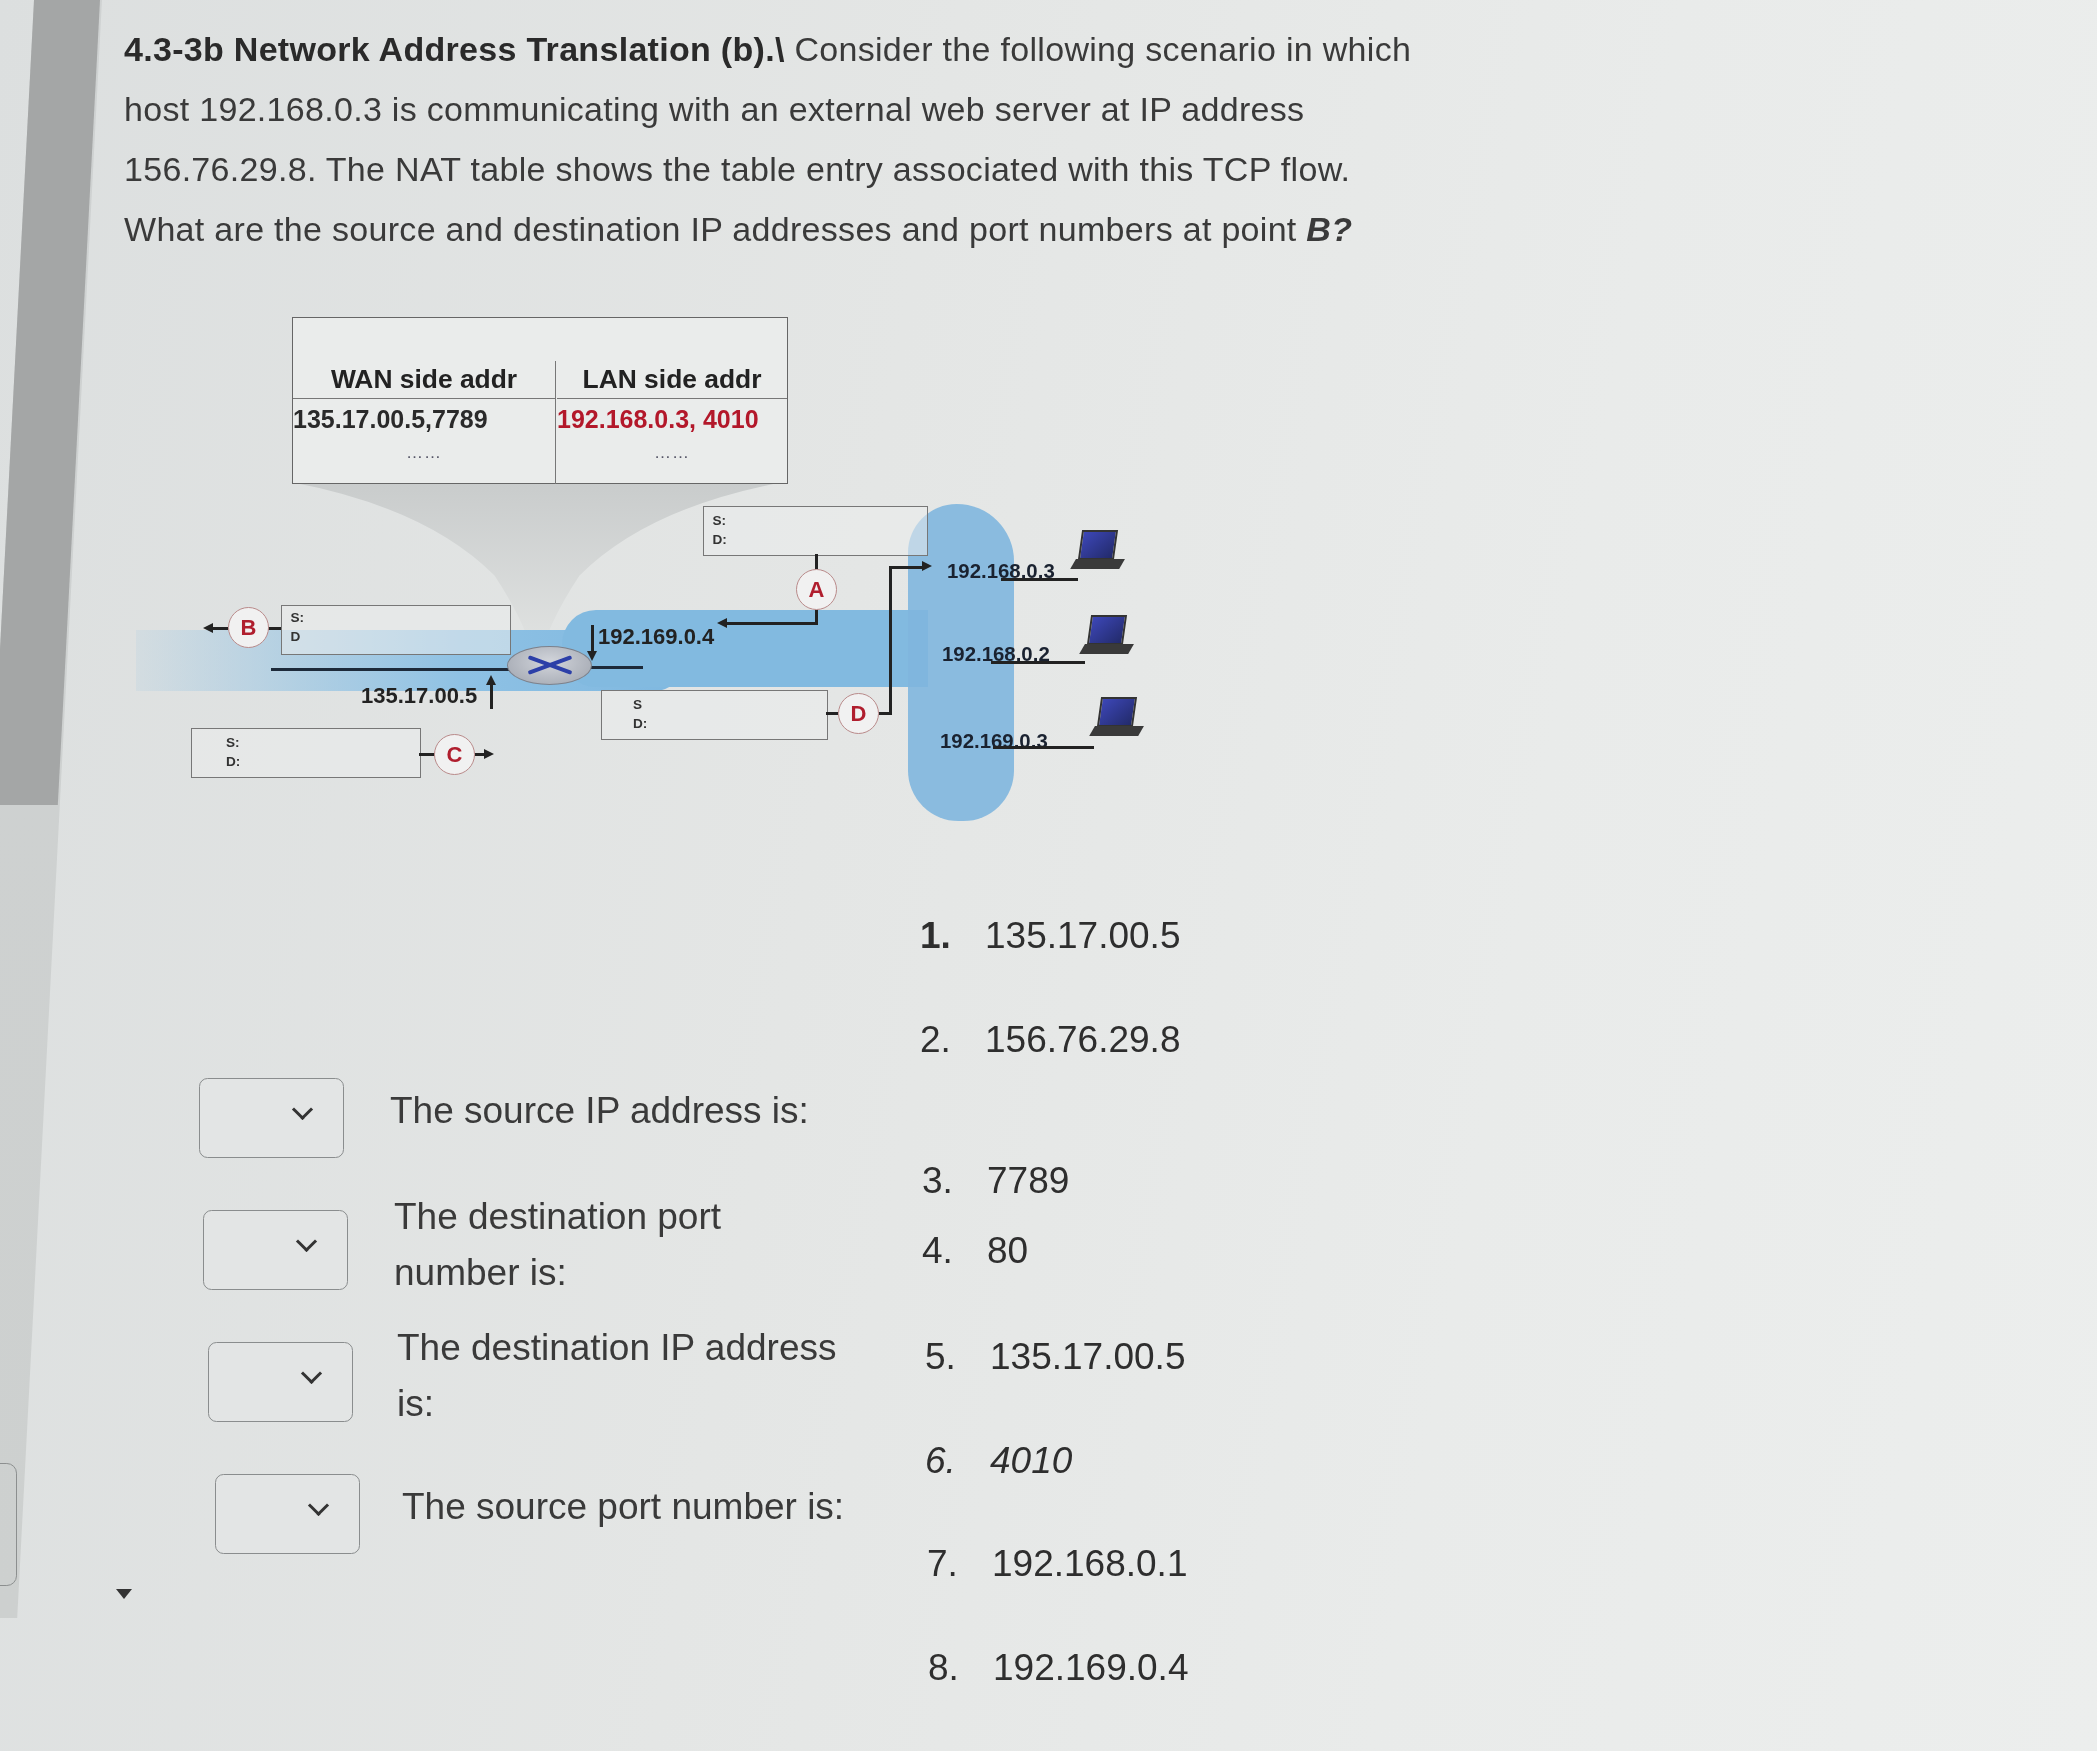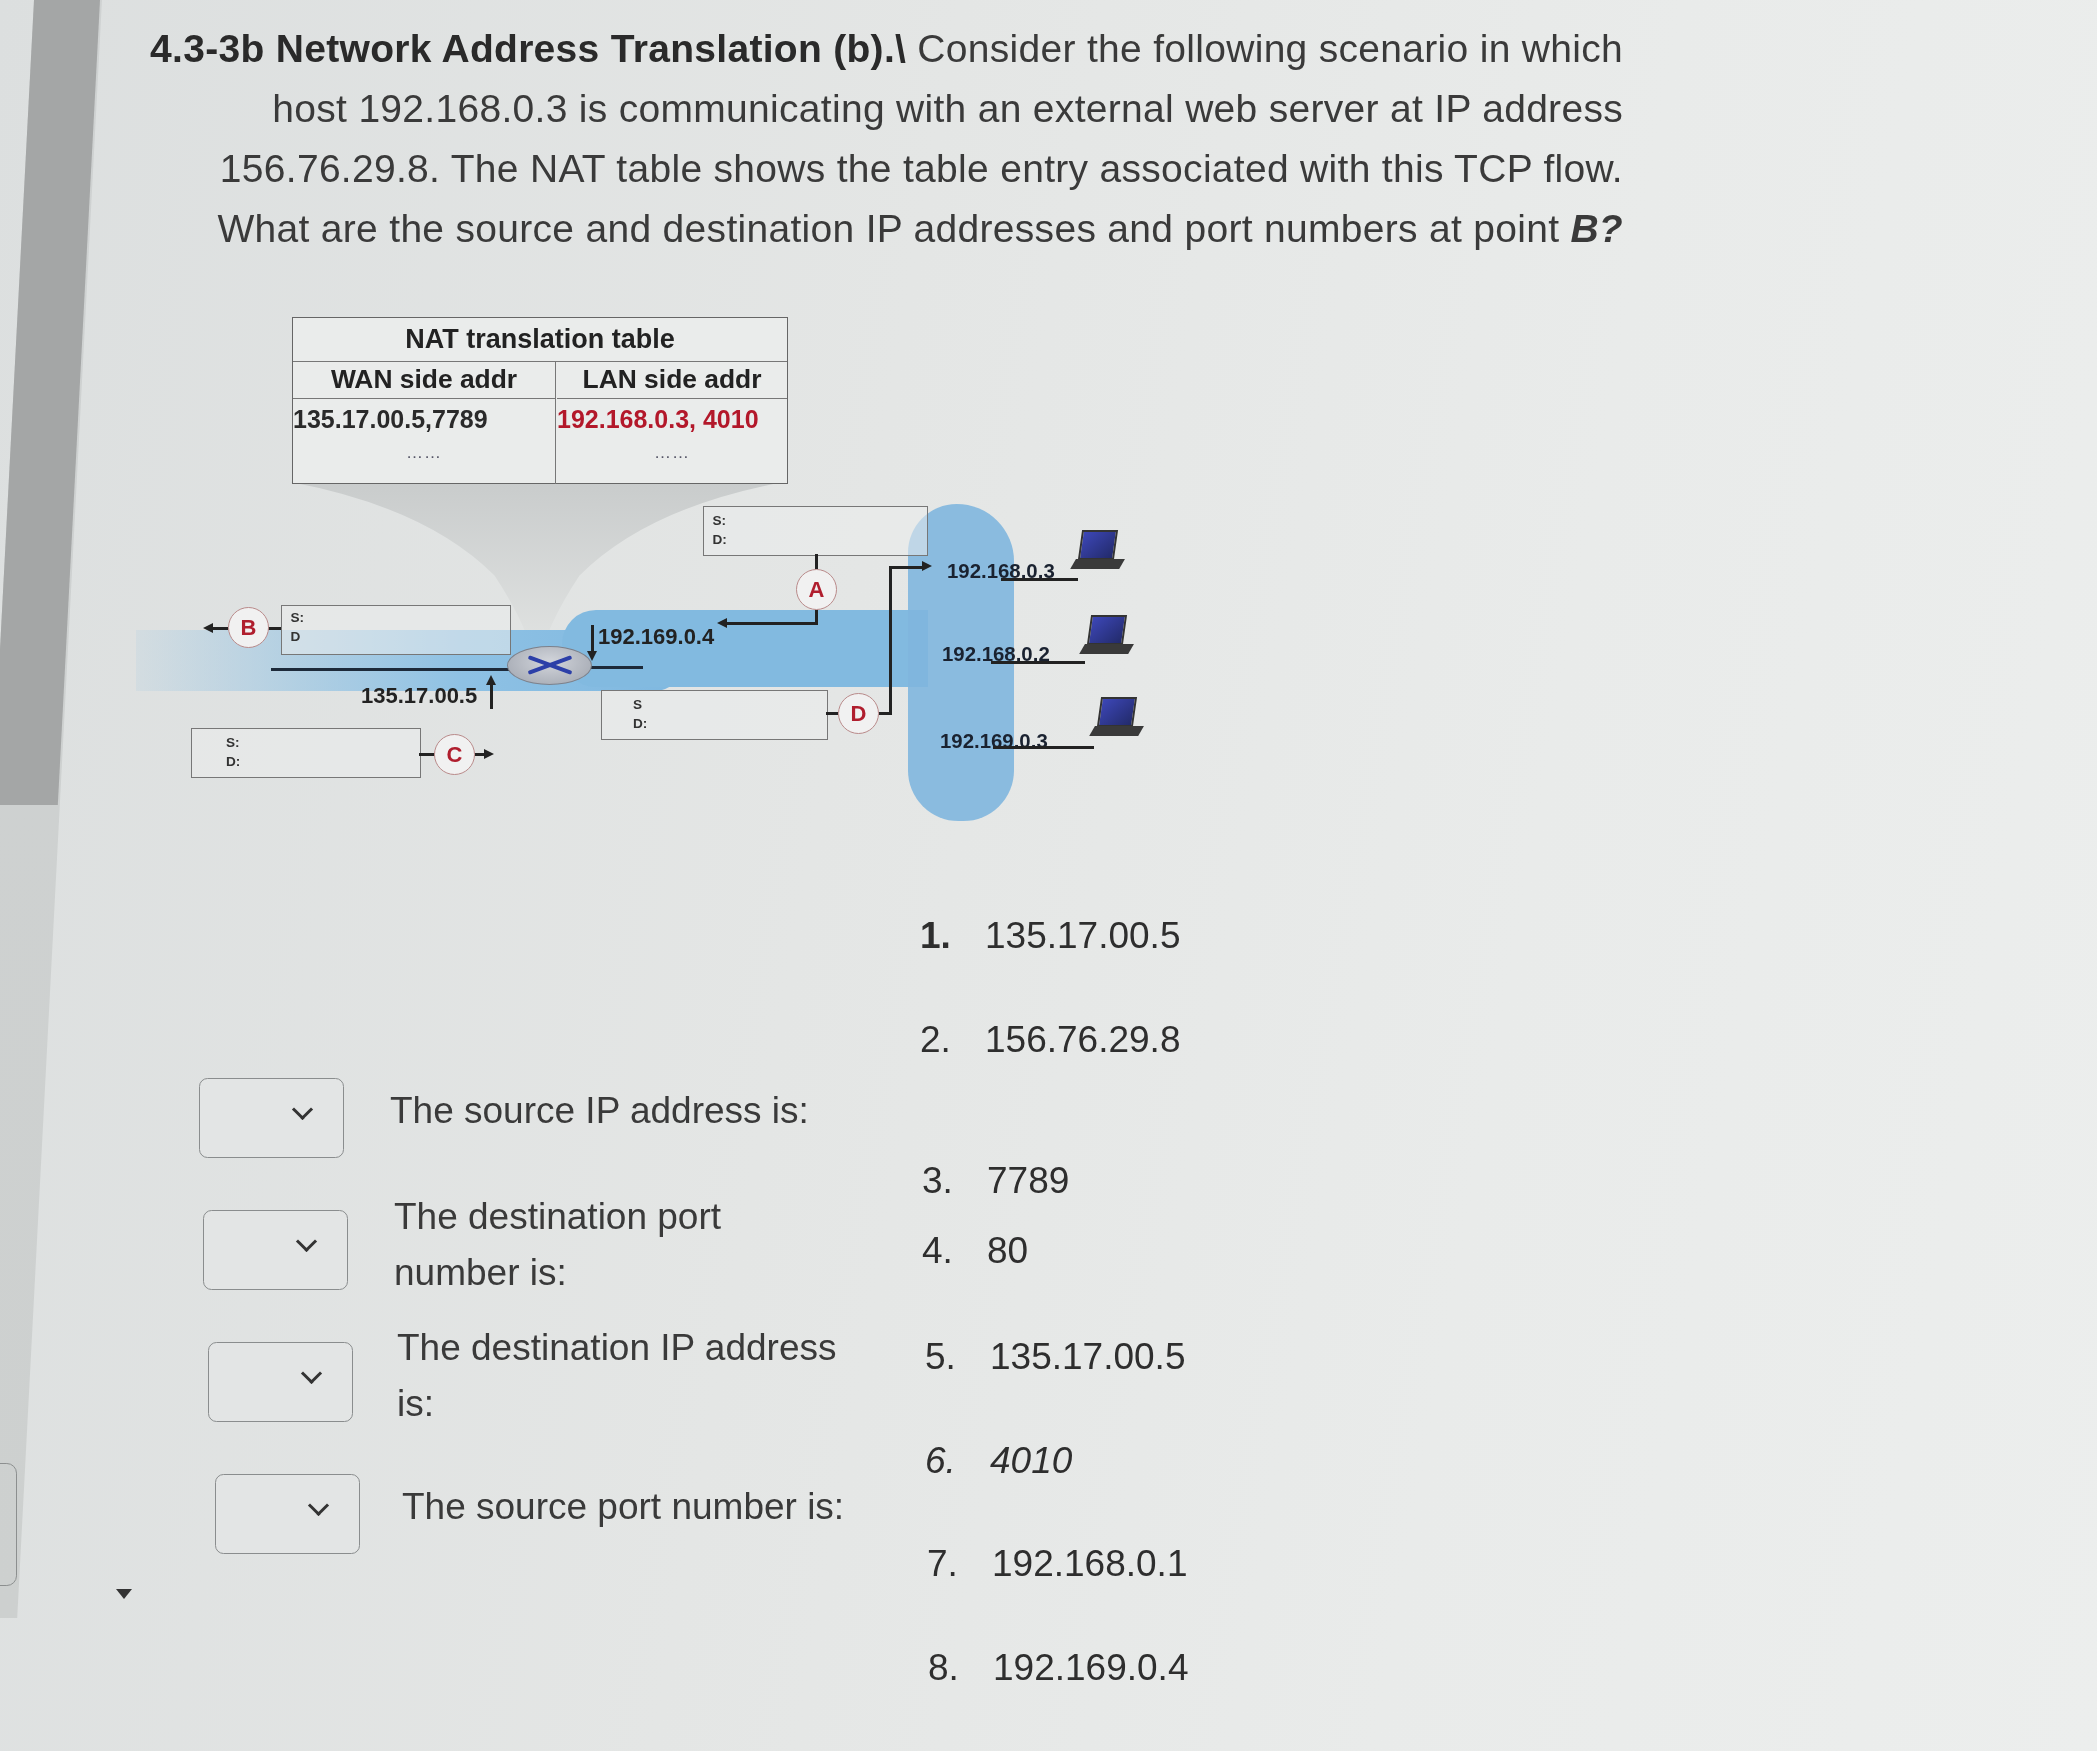--- a/index.html
+++ b/index.html
@@ -12,21 +12,21 @@
   
   .scroll-track { position:absolute; left:34px; top:0; width:68px; height:1618px;
     background:linear-gradient(180deg,#cfd2d2,#cdd0cf); transform:skewX(-3deg); transform-origin:top left; }
   .scroll-thumb { position:absolute; left:34px; top:0; width:66px; height:805px; background:#a4a6a6;
     transform:skewX(-3deg); transform-origin:top left; }
   .scroll-arrow { position:absolute; left:116px; top:1589px; width:0; height:0;
     border-left:8.5px solid transparent; border-right:8.5px solid transparent; border-top:10.2px solid #333; }
   .edge-box { position:absolute; left:-17px; top:1463px; width:32px; height:121px; border:1.7px solid #8c8f8f; border-radius:10.2px; }
 
   
-  .qtext { position:absolute; left:124px; top:19px; width:1499px; font-size:39px; line-height:60px; color:#3a3a3a; letter-spacing:0.3px;text-align:right; }
+  .qtext { position:absolute; left:124px; top:19px; width:1499px; font-size:34px; line-height:60px; color:#3a3a3a; letter-spacing:0.3px; }
   .qtext b { color:#2a2a2a; }
   .qtext i { font-weight:bold; font-style:italic; }
 
   
   .diagram { position:absolute; left:0; top:0; width:1193px; height:852px; }
   .nat-table { position:absolute; left:292px; top:317px; width:494px; height:165px; border:1.7px solid #666; background:#eaeceb; font-family:"Liberation Sans", sans-serif; }
   .nat-title { position:absolute; left:0; top:0; width:100%; height:43px; text-align:center; font-size:27px; line-height:43px; font-weight:bold; color:#222; border-bottom:1.7px solid #777; }
   .nat-col { position:absolute; top:43px; height:123px; }
   .nat-col.wan { left:0; width:262px; border-right:1.7px solid #777; }
   .nat-col.lan { left:264px; width:230px; }
@@ -88,21 +88,20 @@
     <defs>
       <linearGradient id="fg" x1="0" y1="0" x2="0" y2="1">
         <stop offset="0" stop-color="#c9cccc"></stop>
         <stop offset="1" stop-color="#e3e5e4"></stop>
       </linearGradient>
     </defs>
     <path d="M0 0 L580 0 Q420 30 340 110 Q300 170 290 220 Q280 170 240 110 Q160 30 0 0 Z" fill="url(#fg)"></path>
   </svg>
 
   <div class="nat-table">
-    <div class="nat-title">NAT translation table</div>
     <div class="nat-col wan">
       <div class="nat-head">WAN side addr</div>
       <div class="nat-cell">135.17.00.5,7789</div>
       <div class="nat-dots">……</div>
     </div>
     <div class="nat-col lan">
       <div class="nat-head">LAN side addr</div>
       <div class="nat-cell red">192.168.0.3, 4010</div>
       <div class="nat-dots">……</div>
     </div>

